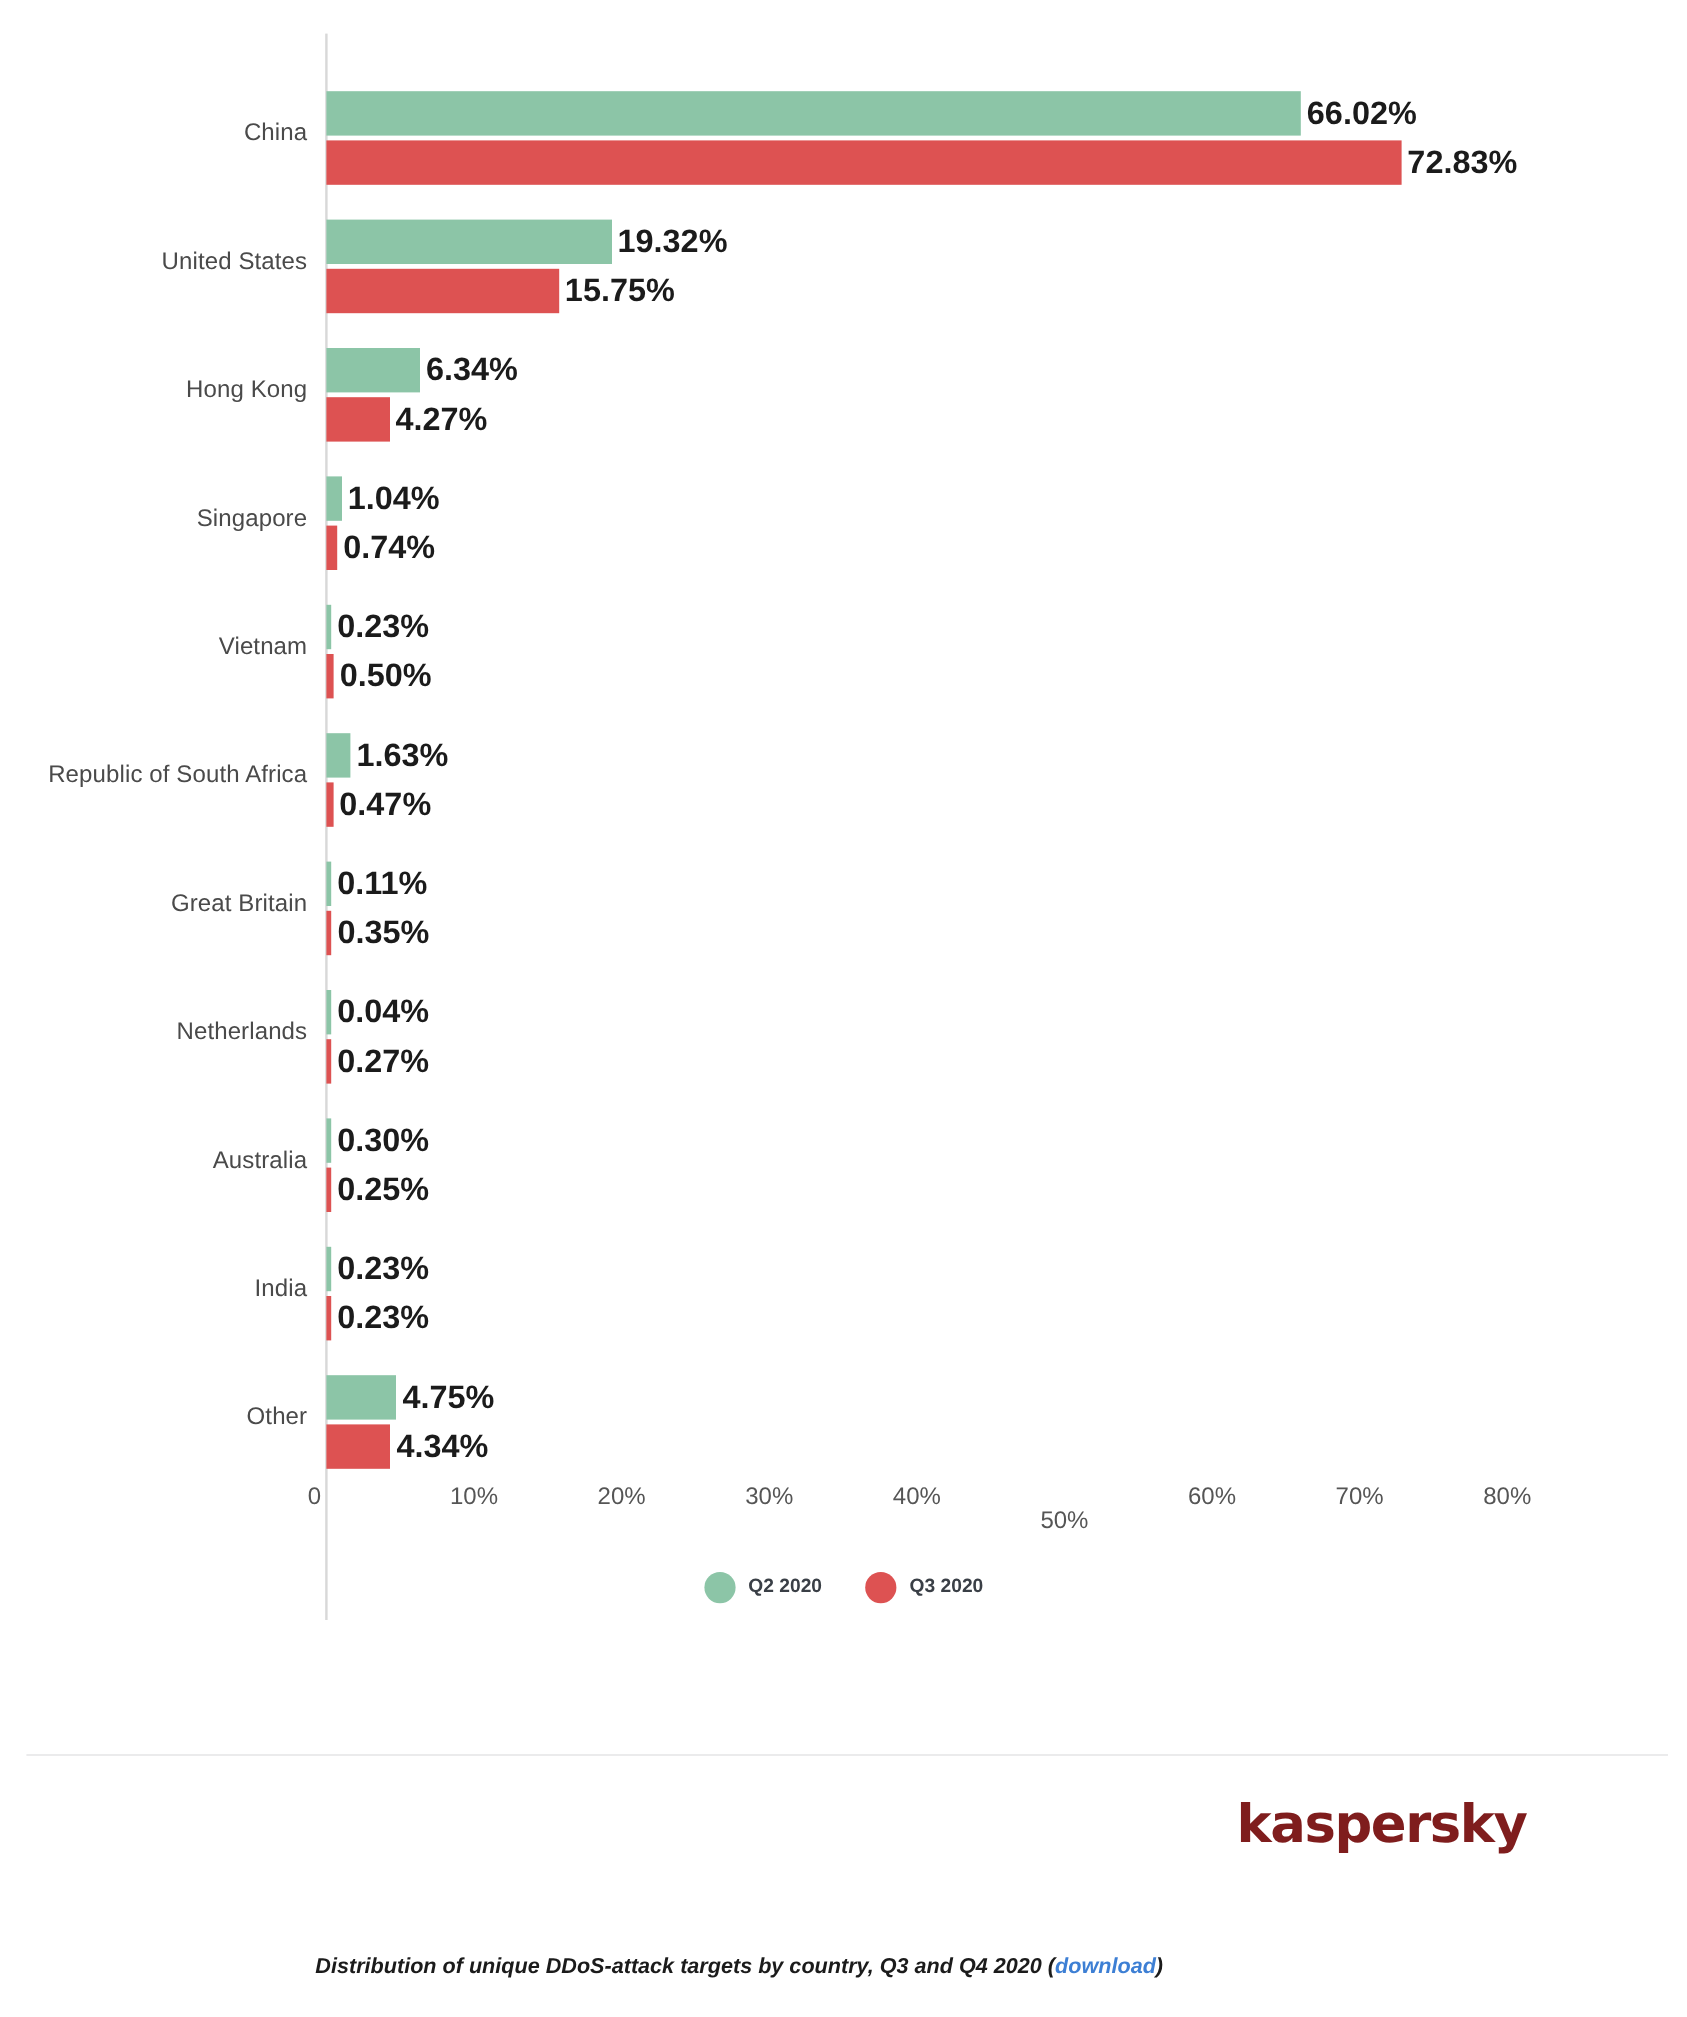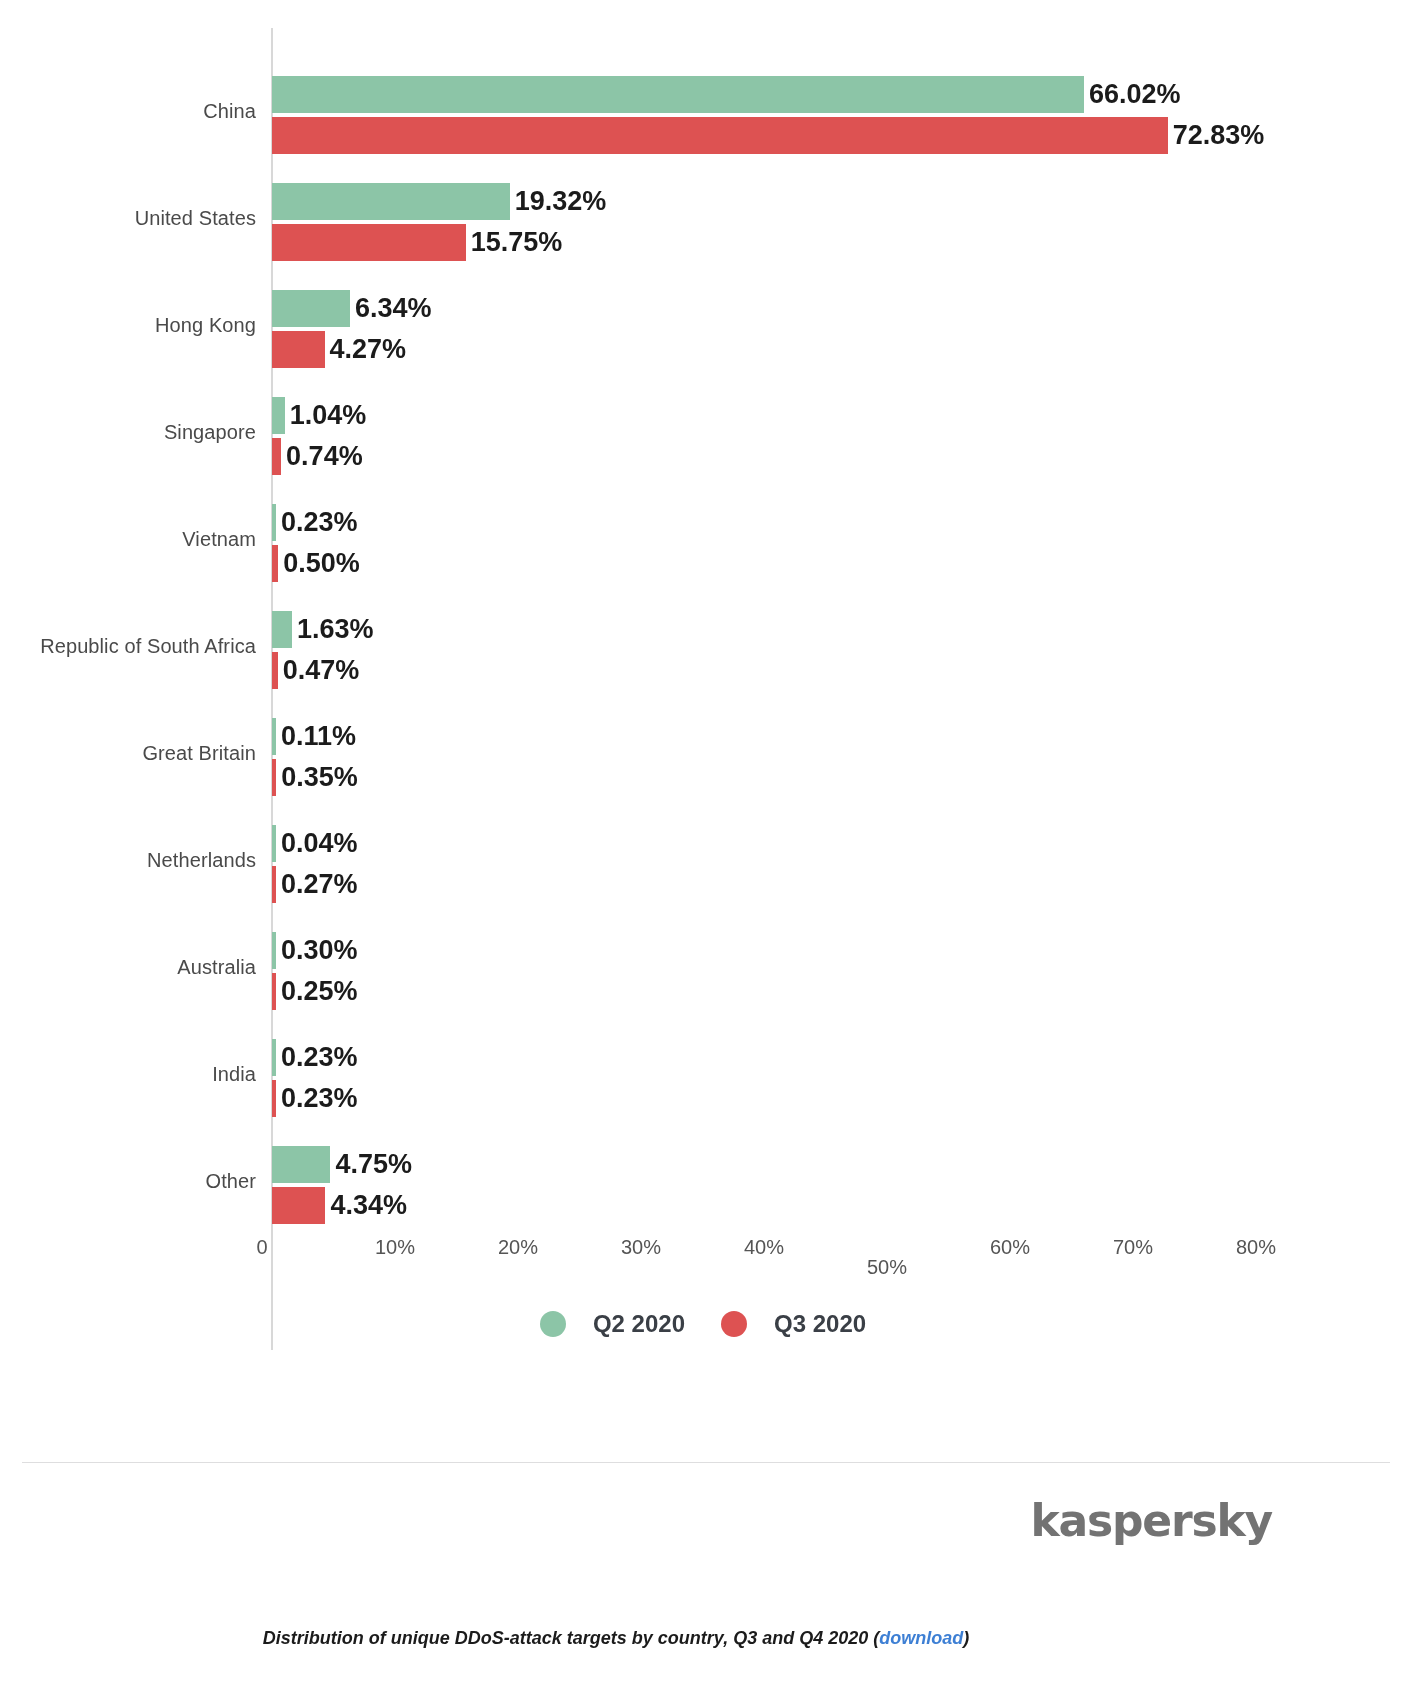--- a/index.html
+++ b/index.html
@@ -119,22 +119,22 @@
   .legend-dot {
     display: inline-block;
     width: 26px;
     height: 26px;
     border-radius: 50%;
     vertical-align: middle;
   }
   .legend-label {
     display: inline-block;
     vertical-align: middle;
-    margin-left: 27px;
-    font-size: 24px;
+    margin-left: 11px;
+    font-size: 16px;
     font-weight: bold;
     color: #3a3f46;
   }
 
   
   #divider {
     position: absolute;
     left: 22px;
     top: 1462px;
     width: 1368px;
@@ -142,21 +142,21 @@
     background: #dededf;
   }
 
   #brand {
     position: absolute;
     right: 134px;
     top: 1495px;
     font-size: 44px;
     font-weight: bold;
     letter-spacing: -1.2px;
-    color: #737373;
+    color: #7f1d1d;
     font-family: "DejaVu Sans", sans-serif;
   }
 
   #caption {
     position: absolute;
     left: 0;
     top: 1628px;
     width: 1232px;
     text-align: center;
     font-size: 18px;

